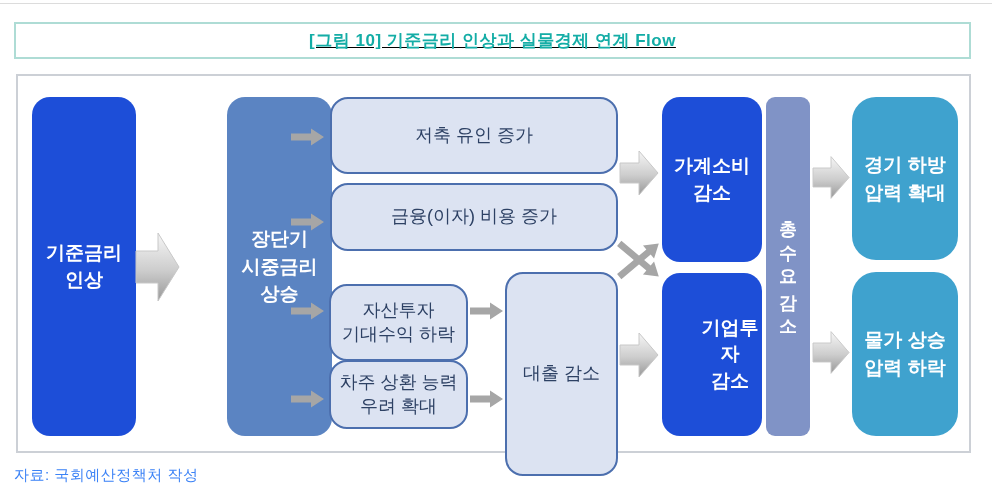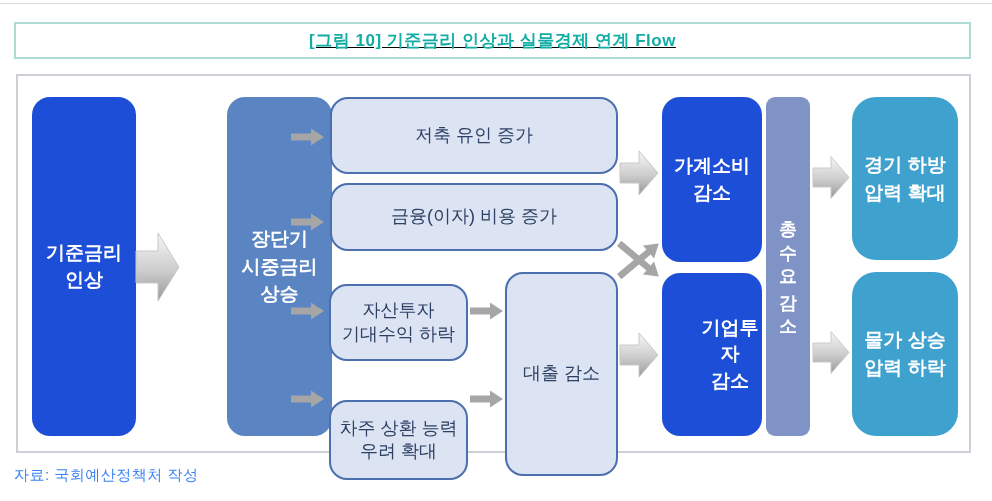--- a/index.html
+++ b/index.html
@@ -79,21 +79,21 @@
     <div class="arr" style="left:273px;top:314px;">
       <svg width="34" height="18" viewBox="0 0 34 18">
           <polygon points="0,5.5 20,5.5 20,0.5 33,9 20,17.5 20,12.5 0,12.5" fill="#a6a6a6"></polygon>
         </svg>
     </div>
 
     <div class="node light" style="left:312px;top:21px;width:288px;height:77px;">저축 유인 증가</div>
     <div class="node light" style="left:312px;top:107px;width:288px;height:68px;">금융(이자) 비용 증가</div>
     <div class="node light prel" style="left:311px;top:208px;width:139px;height:77px;">자산투자
 기대수익 하락</div>
-    <div class="node light prel" style="left:311px;top:284px;width:139px;height:80px;margin-top:40px;">차주 상환 능력
+    <div class="node light prel" style="left:311px;top:284px;width:139px;height:69px;">차주 상환 능력
 우려 확대</div>
 
     <div class="arr" style="left:452px;top:226px;">
       <svg width="34" height="18" viewBox="0 0 34 18">
           <polygon points="0,5.5 20,5.5 20,0.5 33,9 20,17.5 20,12.5 0,12.5" fill="#a6a6a6"></polygon>
         </svg>
     </div>
     <div class="arr" style="left:452px;top:314px;">
       <svg width="34" height="18" viewBox="0 0 34 18">
           <polygon points="0,5.5 20,5.5 20,0.5 33,9 20,17.5 20,12.5 0,12.5" fill="#a6a6a6"></polygon>

